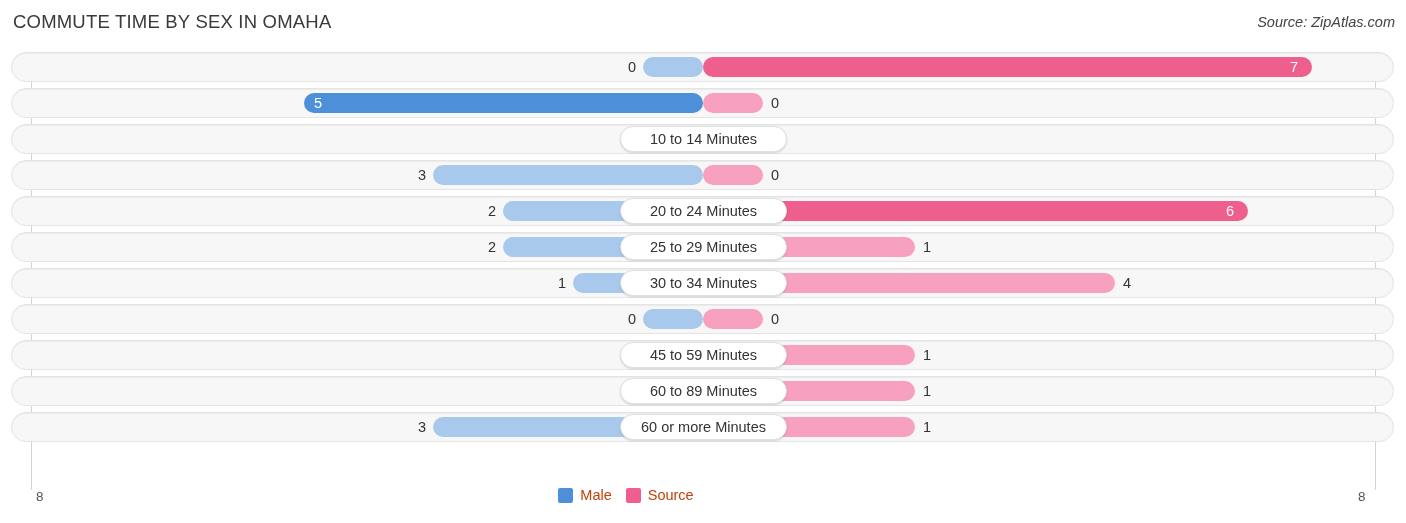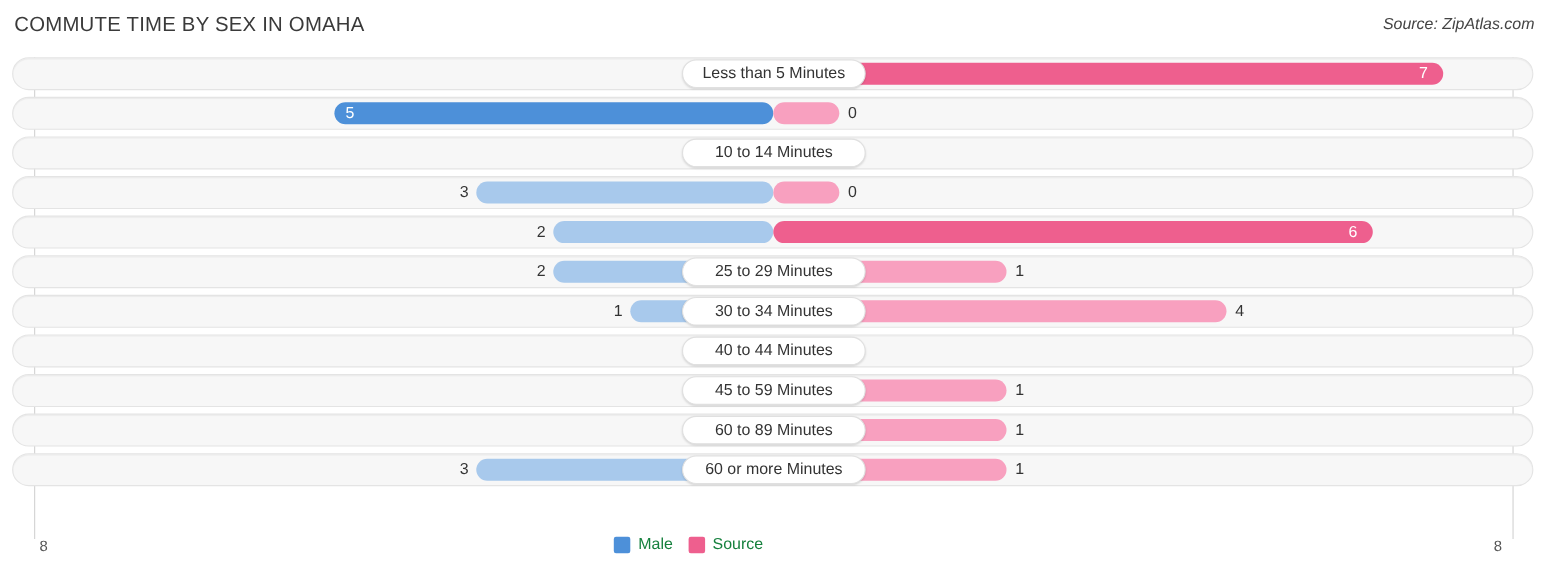--- a/index.html
+++ b/index.html
@@ -94,21 +94,21 @@
   .axis-tick{
     position:absolute; top:489px;
     font-size:13.5px; color:#555;
   }
   .axis-tick.left{ left:36px; }
   .axis-tick.right{ left:1358px; }
 
   .legend{
     position:absolute; top:487px; left:0; width:1252px;
     display:flex; align-items:flex-end; justify-content:center;
-    gap:14px; font-size:14.5px; color:#15803d;
+    gap:14px; font-size:14.5px; color:#c2410c;
   }
   .legend-item{ display:flex; align-items:center; gap:7px; }
   .swatch{ width:15px; height:15px; border-radius:2px; display:inline-block; }
 </style>
 </head>
 <body>
 
 <div id="chart-root">
 
   <div class="title">COMMUTE TIME BY SEX IN OMAHA</div>
@@ -116,21 +116,20 @@
 
   <div class="plot" id="plot">
     <div class="axis-line left"></div>
     <div class="axis-line right"></div>
   <div class="row">
         <div class="track"></div>
         <div class="bar male light" style="width: 60px;"></div>
         <div class="val outside m-out" style="right: 770px;">0</div>
         <div class="bar female strong" style="width: 609px;"></div>
         <div class="val inside" style="left: 1290px;">7</div>
-        <div class="center-label">Less than 5 Minutes</div>
       </div>
       <div class="row">
         <div class="track"></div>
         <div class="bar male strong" style="width: 399px;"></div>
         <div class="val inside" style="left: 314px;">5</div>
         <div class="bar female light" style="width: 60px;"></div>
         <div class="val outside f-out" style="left: 771px;">0</div>
       </div>
       <div class="row">
         <div class="track"></div>
@@ -146,20 +145,21 @@
         <div class="val outside m-out" style="right: 980px;">3</div>
         <div class="bar female light" style="width: 60px;"></div>
         <div class="val outside f-out" style="left: 771px;">0</div>
       </div>
       <div class="row">
         <div class="track"></div>
         <div class="bar male light" style="width: 200px;"></div>
         <div class="val outside m-out" style="right: 910px;">2</div>
         <div class="bar female strong" style="width: 545px;"></div>
         <div class="val inside" style="left: 1226px;">6</div>
+        <div class="center-label">20 to 24 Minutes</div>
       </div>
       <div class="row">
         <div class="track"></div>
         <div class="bar male light" style="width: 200px;"></div>
         <div class="val outside m-out" style="right: 910px;">2</div>
         <div class="bar female light" style="width: 212px;"></div>
         <div class="val outside f-out" style="left: 923px;">1</div>
         <div class="center-label">25 to 29 Minutes</div>
       </div>
       <div class="row">
@@ -169,21 +169,20 @@
         <div class="bar female light" style="width: 412px;"></div>
         <div class="val outside f-out" style="left: 1123px;">4</div>
         <div class="center-label">30 to 34 Minutes</div>
       </div>
       <div class="row">
         <div class="track"></div>
         <div class="bar male light" style="width: 60px;"></div>
         <div class="val outside m-out" style="right: 770px;">0</div>
         <div class="bar female light" style="width: 60px;"></div>
         <div class="val outside f-out" style="left: 771px;">0</div>
-        <div class="center-label">40 to 44 Minutes</div>
       </div>
       <div class="row">
         <div class="track"></div>
         <div class="bar male light" style="width: 60px;"></div>
         <div class="val outside m-out" style="right: 770px;">0</div>
         <div class="bar female light" style="width: 212px;"></div>
         <div class="val outside f-out" style="left: 923px;">1</div>
         <div class="center-label">45 to 59 Minutes</div>
       </div>
       <div class="row">

